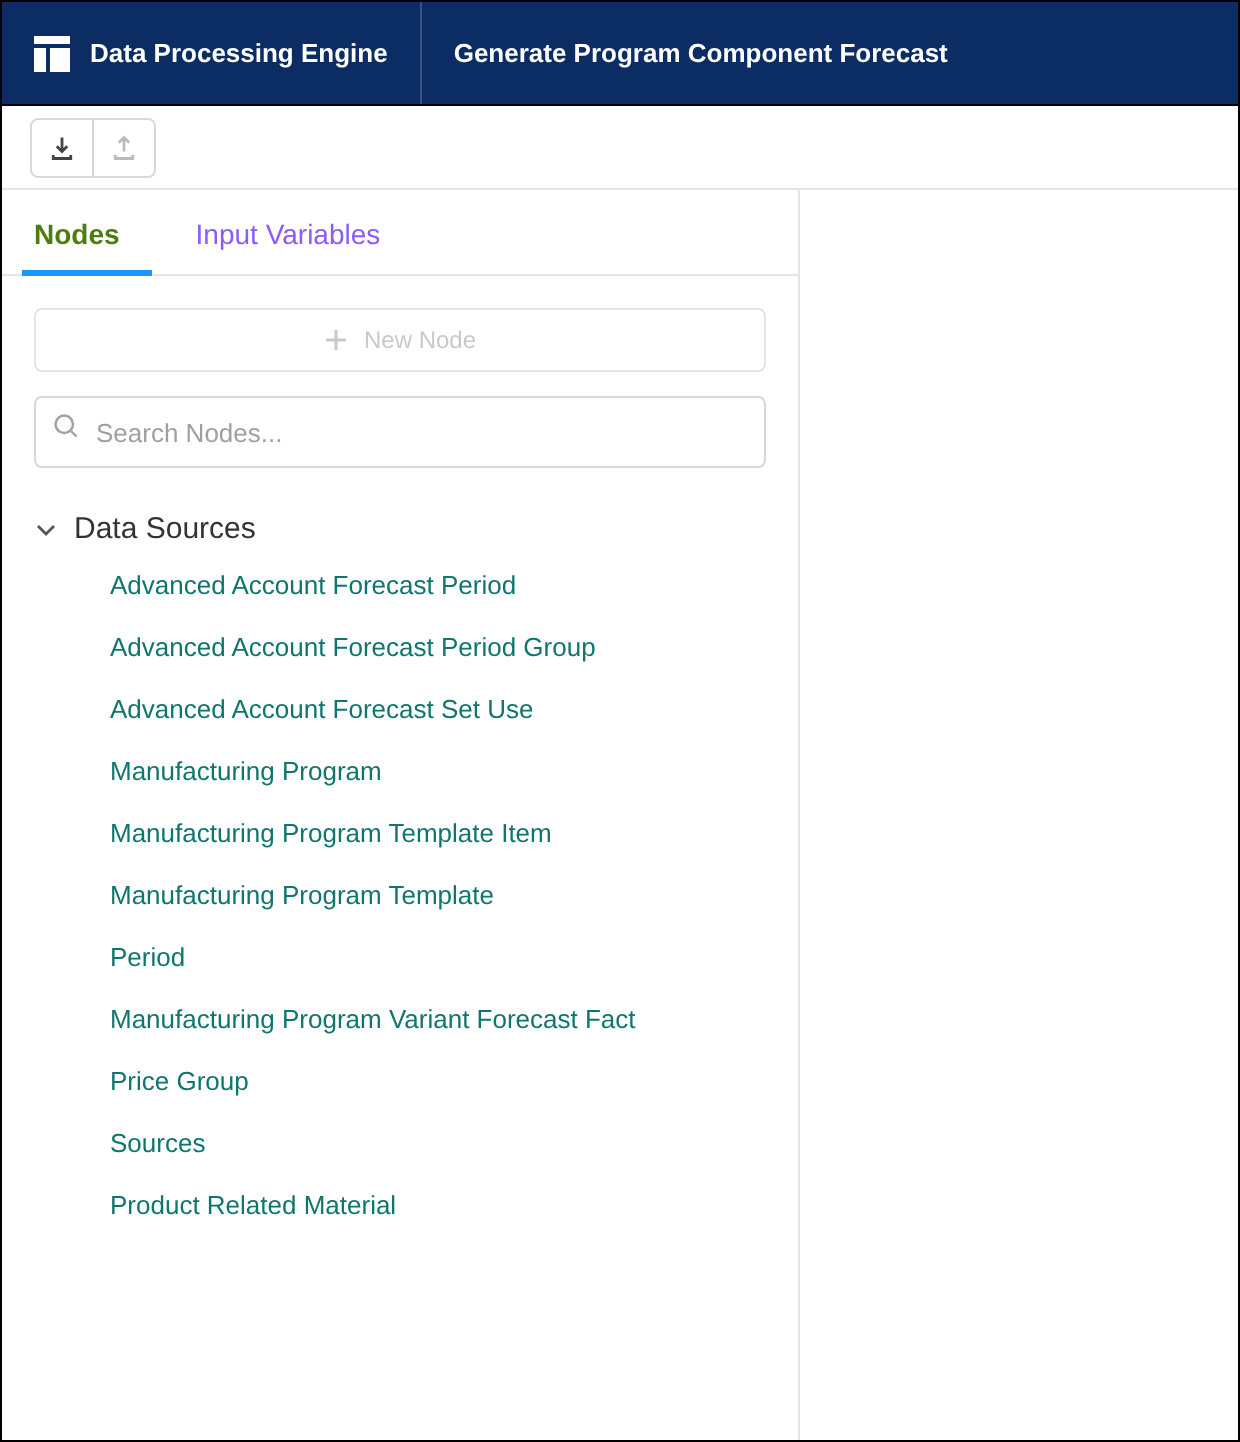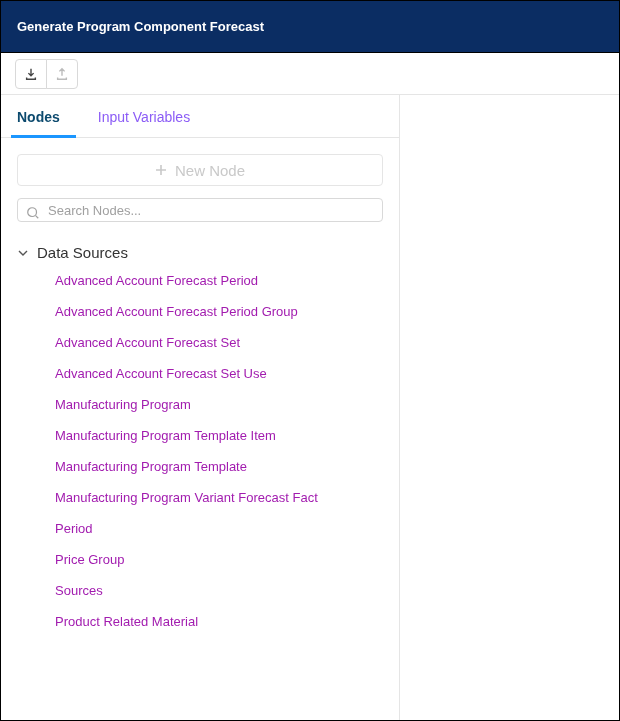--- a/index.html
+++ b/index.html
@@ -93,52 +93,52 @@
     }
     .tab {
       padding: 6px 16px 10px 6px;
       font-size: 14px;
       color: #8b5cf6;
       cursor: pointer;
       margin-right: 16px;
     }
     .tab.active {
       font-weight: 700;
-      color: #0c4a6e;
+      color: #4d7c0f;
       border-bottom: 3px solid #1b96ff;
       margin-bottom: -1px;
     }
     .panel-body {
       padding: 16px;
       flex: 1;
       overflow-y: auto;
     }
     .new-node-btn {
       width: 100%;
       height: 32px;
       border: 1px solid #e5e5e5;
       border-radius: 4px;
       background: #fff;
       color: #c9c9c9;
-      font-size: 15px;
+      font-size: 12px;
       display: flex;
       align-items: center;
       justify-content: center;
       gap: 8px;
       cursor: pointer;
       margin-bottom: 12px;
     }
     .new-node-btn svg { width: 12px; height: 12px; }
     .search-wrap {
       position: relative;
       margin-bottom: 18px;
     }
     .search-input {
       width: 100%;
-      height: 24px;
+      height: 36px;
       border: 1px solid #d9d9d9;
       border-radius: 4px;
       padding: 0 10px 0 30px;
       font-size: 13px;
       color: #333;
     }
     .search-input::placeholder { color: #a0a0a0; }
     .search-icon {
       position: absolute;
       left: 9px;
@@ -153,29 +153,37 @@
       color: #333;
       font-size: 15px;
       padding: 4px 0;
       cursor: pointer;
     }
     .chevron-icon { width: 12px; height: 12px; }
     .node-list { padding-left: 38px; }
     .node-item {
       padding: 8px 0;
       font-size: 13px;
-      color: #a21caf;
+      color: #0f766e;
       cursor: pointer;
     }
     .right-panel { flex: 1; }
   </style>
 </head>
 <body>
 
 <div class="header">
+  <div class="header-left">
+    <svg class="header-icon" viewBox="0 0 18 18">
+      <rect x="0" y="0" width="18" height="4" fill="#fff"></rect>
+      <rect x="0" y="6" width="6" height="12" fill="#fff"></rect>
+      <rect x="8" y="6" width="10" height="12" fill="#fff"></rect>
+    </svg>
+    <span>Data Processing Engine</span>
+  </div>
   <div class="header-right">Generate Program Component Forecast</div>
 </div>
 
 <div class="toolbar">
   <button class="toolbar-btn">
     <svg class="icon-dark" viewBox="0 0 16 16" stroke-width="1.6">
       <path d="M8 2 L8 10 M5 7 L8 10 L11 7 M3 12 L3 14 L13 14 L13 12"></path>
     </svg>
   </button>
   <button class="toolbar-btn">
@@ -210,27 +218,26 @@
 
       <div class="group-header">
         <svg class="chevron-icon" viewBox="0 0 12 12" stroke="#555" stroke-width="1.4" fill="none">
           <path d="M2 4 L6 8 L10 4"></path>
         </svg>
         <span>Data Sources</span>
       </div>
       <div class="node-list">
           <div class="node-item">Advanced Account Forecast Period</div>
           <div class="node-item">Advanced Account Forecast Period Group</div>
-          <div class="node-item">Advanced Account Forecast Set</div>
           <div class="node-item">Advanced Account Forecast Set Use</div>
           <div class="node-item">Manufacturing Program</div>
           <div class="node-item">Manufacturing Program Template Item</div>
           <div class="node-item">Manufacturing Program Template</div>
+          <div class="node-item">Period</div>
           <div class="node-item">Manufacturing Program Variant Forecast Fact</div>
-          <div class="node-item">Period</div>
           <div class="node-item">Price Group</div>
           <div class="node-item">Sources</div>
           <div class="node-item">Product Related Material</div>
         </div>
 
     </div>
   </div>
   <div class="right-panel"></div>
 </div>
 

